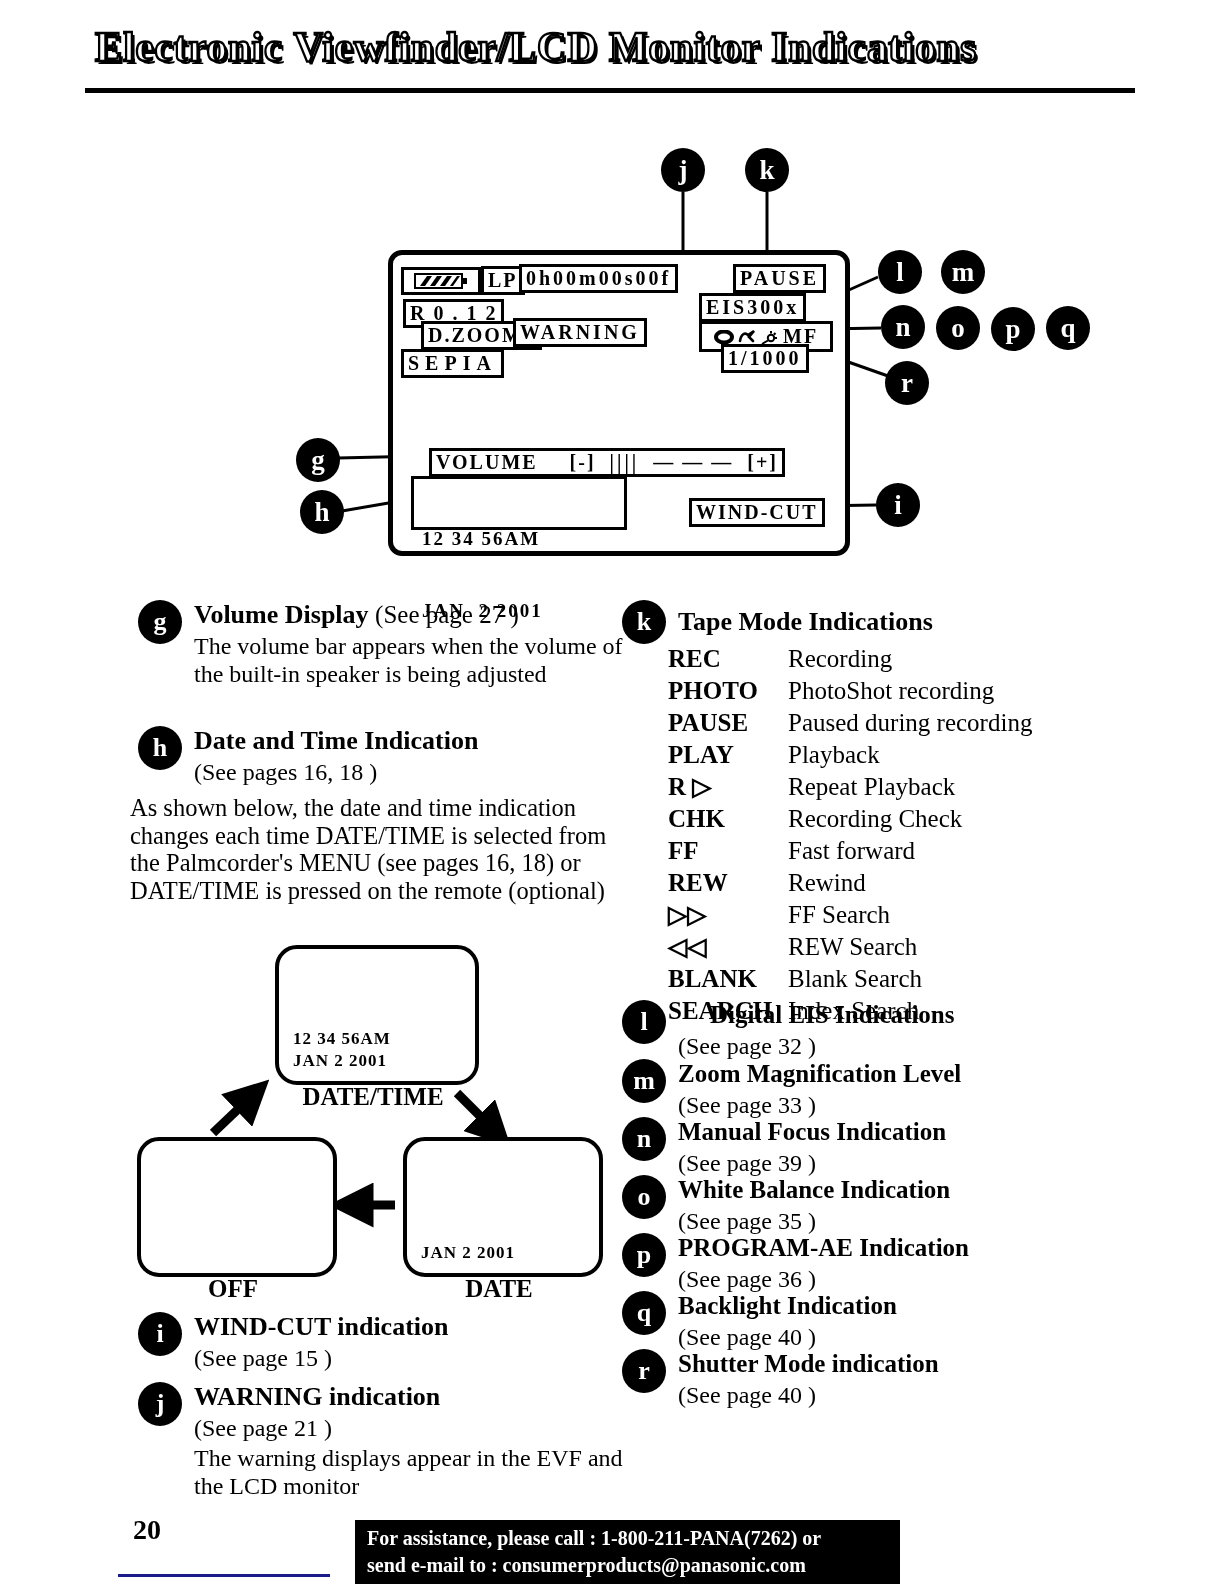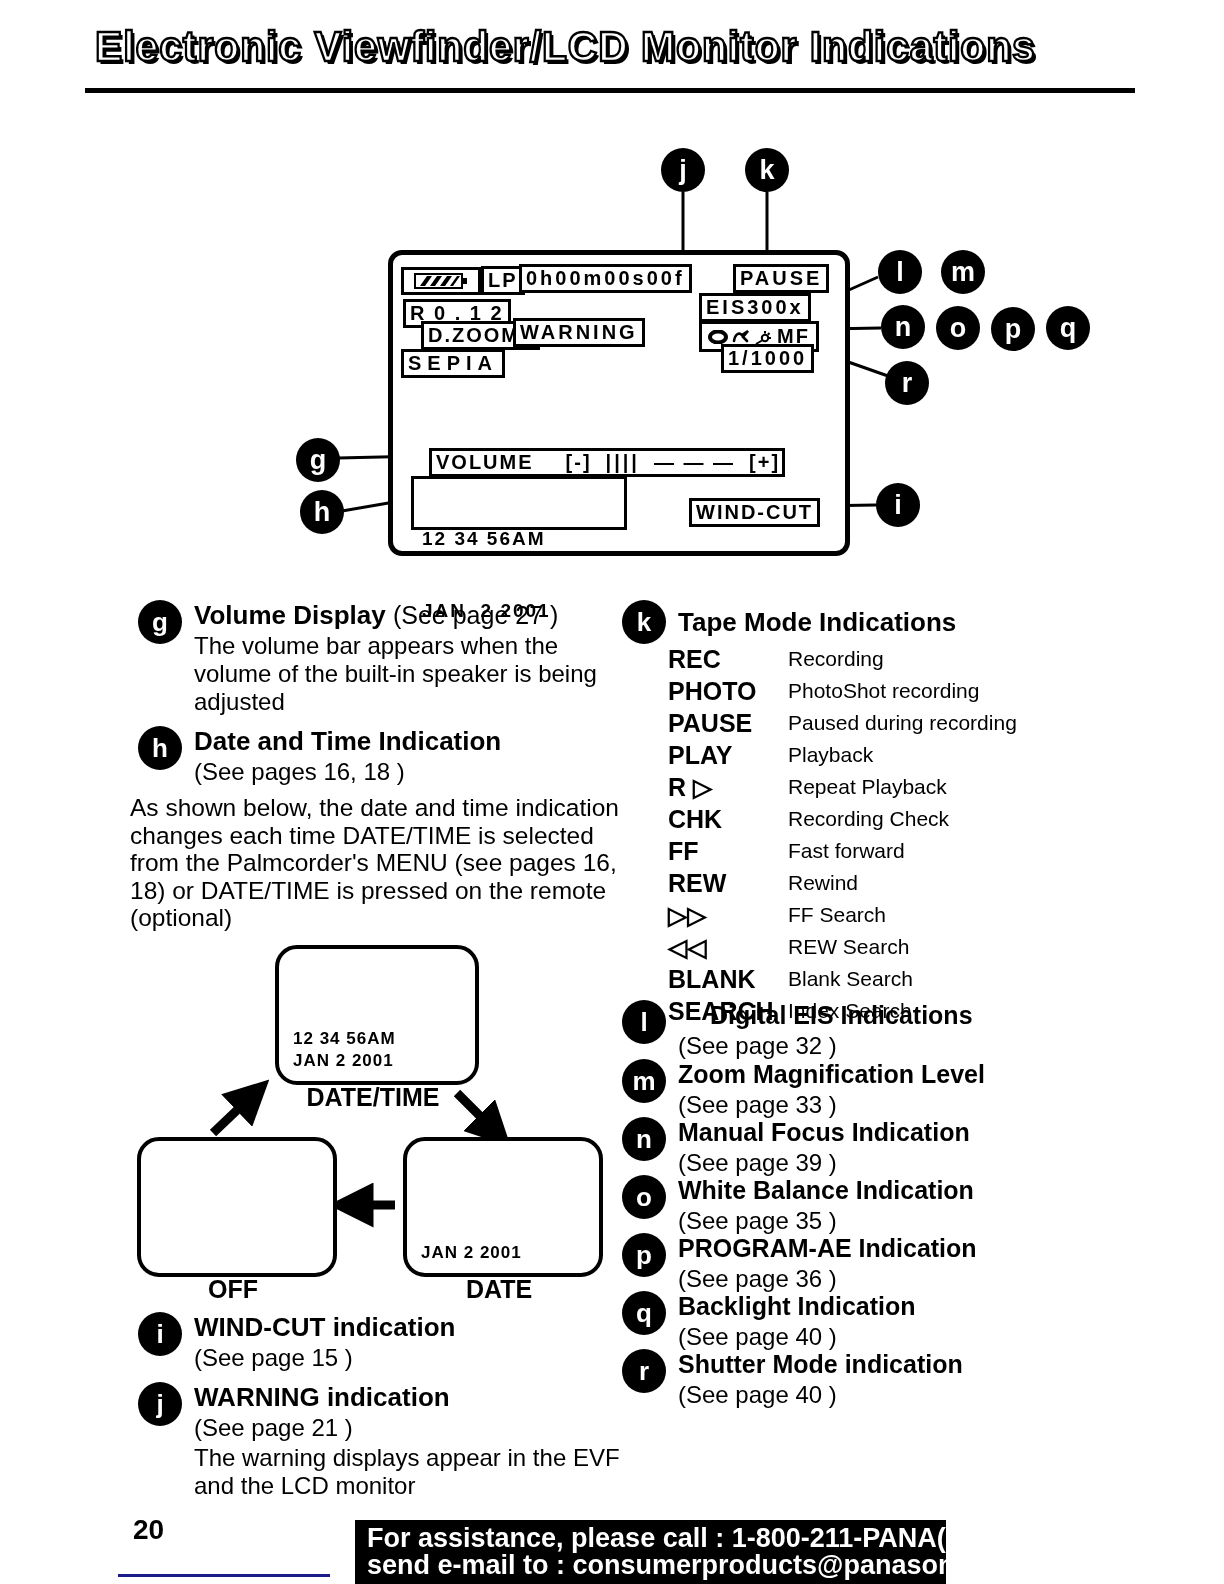--- a/index.html
+++ b/index.html
@@ -1,19 +1,19 @@
 <!DOCTYPE html>
 <html><head>
 <meta charset="utf-8">
 <style>
   html,body { margin:0; padding:0; background:#e8e8e8; }
   .page {
     position:relative; width:1224px; height:1584px; margin:0 auto;
     background:#ffffff; color:#000;
-    font-family:Liberation Sans, sans-serif; overflow:hidden;
+    font-family:Liberation Serif, serif; overflow:hidden;
   }
 
   
   .page-title {
     position:absolute; left:95px; top:22px;
     font-size:43px; font-weight:bold; letter-spacing:1px; white-space:nowrap;
     color:#fff; -webkit-text-stroke:2.4px #000; text-shadow:3px 3px 0 #000;
     transform:scaleX(0.95); transform-origin:left top;
   }
   .title-rule { position:absolute; left:85px; top:88px; width:1050px; height:5px; background:#000; }
@@ -29,21 +29,21 @@
     padding:0 4px; white-space:pre;
   }
   .b-batt    { left:8px;   top:12px;  width:66px; height:22px; display:flex; align-items:center; justify-content:center; }
   .b-lp      { left:88px;  top:11px; }
   .b-counter { left:126px; top:9px;  letter-spacing:3px; }
   .b-pause   { left:340px; top:9px;  letter-spacing:3px; }
   .b-rem     { left:10px;  top:44px; }
   .b-eis     { left:306px; top:38px; letter-spacing:3px; }
   .b-dzoom   { left:8px;   top:66px;margin-left:20px; }
   .b-warn    { left:120px; top:63px; letter-spacing:3px; }
-  .b-icons   { left:306px; top:66px; display:flex; align-items:center; gap:4px; padding:1px 6px; }
+  .b-icons   { left:306px; top:66px; display:flex; align-items:center; gap:4px; padding:1px 12px; }
   .b-sepia   { left:8px;   top:94px; letter-spacing:6px; }
   .b-shutter { left:328px; top:89px; letter-spacing:3px; }
   .b-volume  { left:36px;  top:193px; width:342px; display:flex; align-items:center; gap:14px; }
   .b-volume .bars { letter-spacing:3px; }
   .b-datetime{ left:18px;  top:221px; width:198px; height:48px; font-size:19px; line-height:24px; padding-left:8px; }
   .b-windcut { left:296px; top:243px; letter-spacing:2px; }
 
   
   .callout {
     position:absolute; width:44px; height:44px; border-radius:50%;
@@ -71,28 +71,28 @@
   .cyc-top   { left:140px; top:0;     width:196px; height:132px; }
   .cyc-left  { left:2px;   top:192px; width:192px; height:132px; }
   .cyc-right { left:268px; top:192px; width:192px; height:132px; }
   .cyc-text  { position:absolute; left:14px; font-size:17px; font-weight:bold; letter-spacing:1px; white-space:pre; }
   .cyc-label { position:absolute; text-align:center; font-size:25px; font-weight:bold; }
 
   
   .tm-rows { position:absolute; left:668px; top:645px; width:470px; }
   .tm-row  { display:flex; margin-bottom:4px; }
   .tm-term { width:120px; font-weight:bold; font-size:25px; line-height:28px; }
-  .tm-desc { font-size:21px; line-height:28px; }
+  .tm-desc { font-size:25px; line-height:28px; }
 
   
   .pageno { position:absolute; left:133px; top:1514px; font-size:28px; font-weight:bold; }
   .pageno-rule { position:absolute; left:118px; top:1574px; width:212px; height:3px; background:#1b1b8a; }
   .footer-bar {
-    position:absolute; left:355px; top:1520px; width:591px; height:64px;
-    background:#000; color:#fff; font-weight:bold; font-size:27px; line-height:27px;
+    position:absolute; left:355px; top:1520px; width:545px; height:64px;
+    background:#000; color:#fff; font-weight:bold; font-size:20px; line-height:27px;
     padding:5px 12px; box-sizing:border-box; white-space:nowrap;
   }
 </style>
 </head>
 <body>
 
 <div class="page">
 
   <div class="page-title">Electronic Viewfinder/LCD Monitor Indications</div>
   <div class="title-rule"></div>

